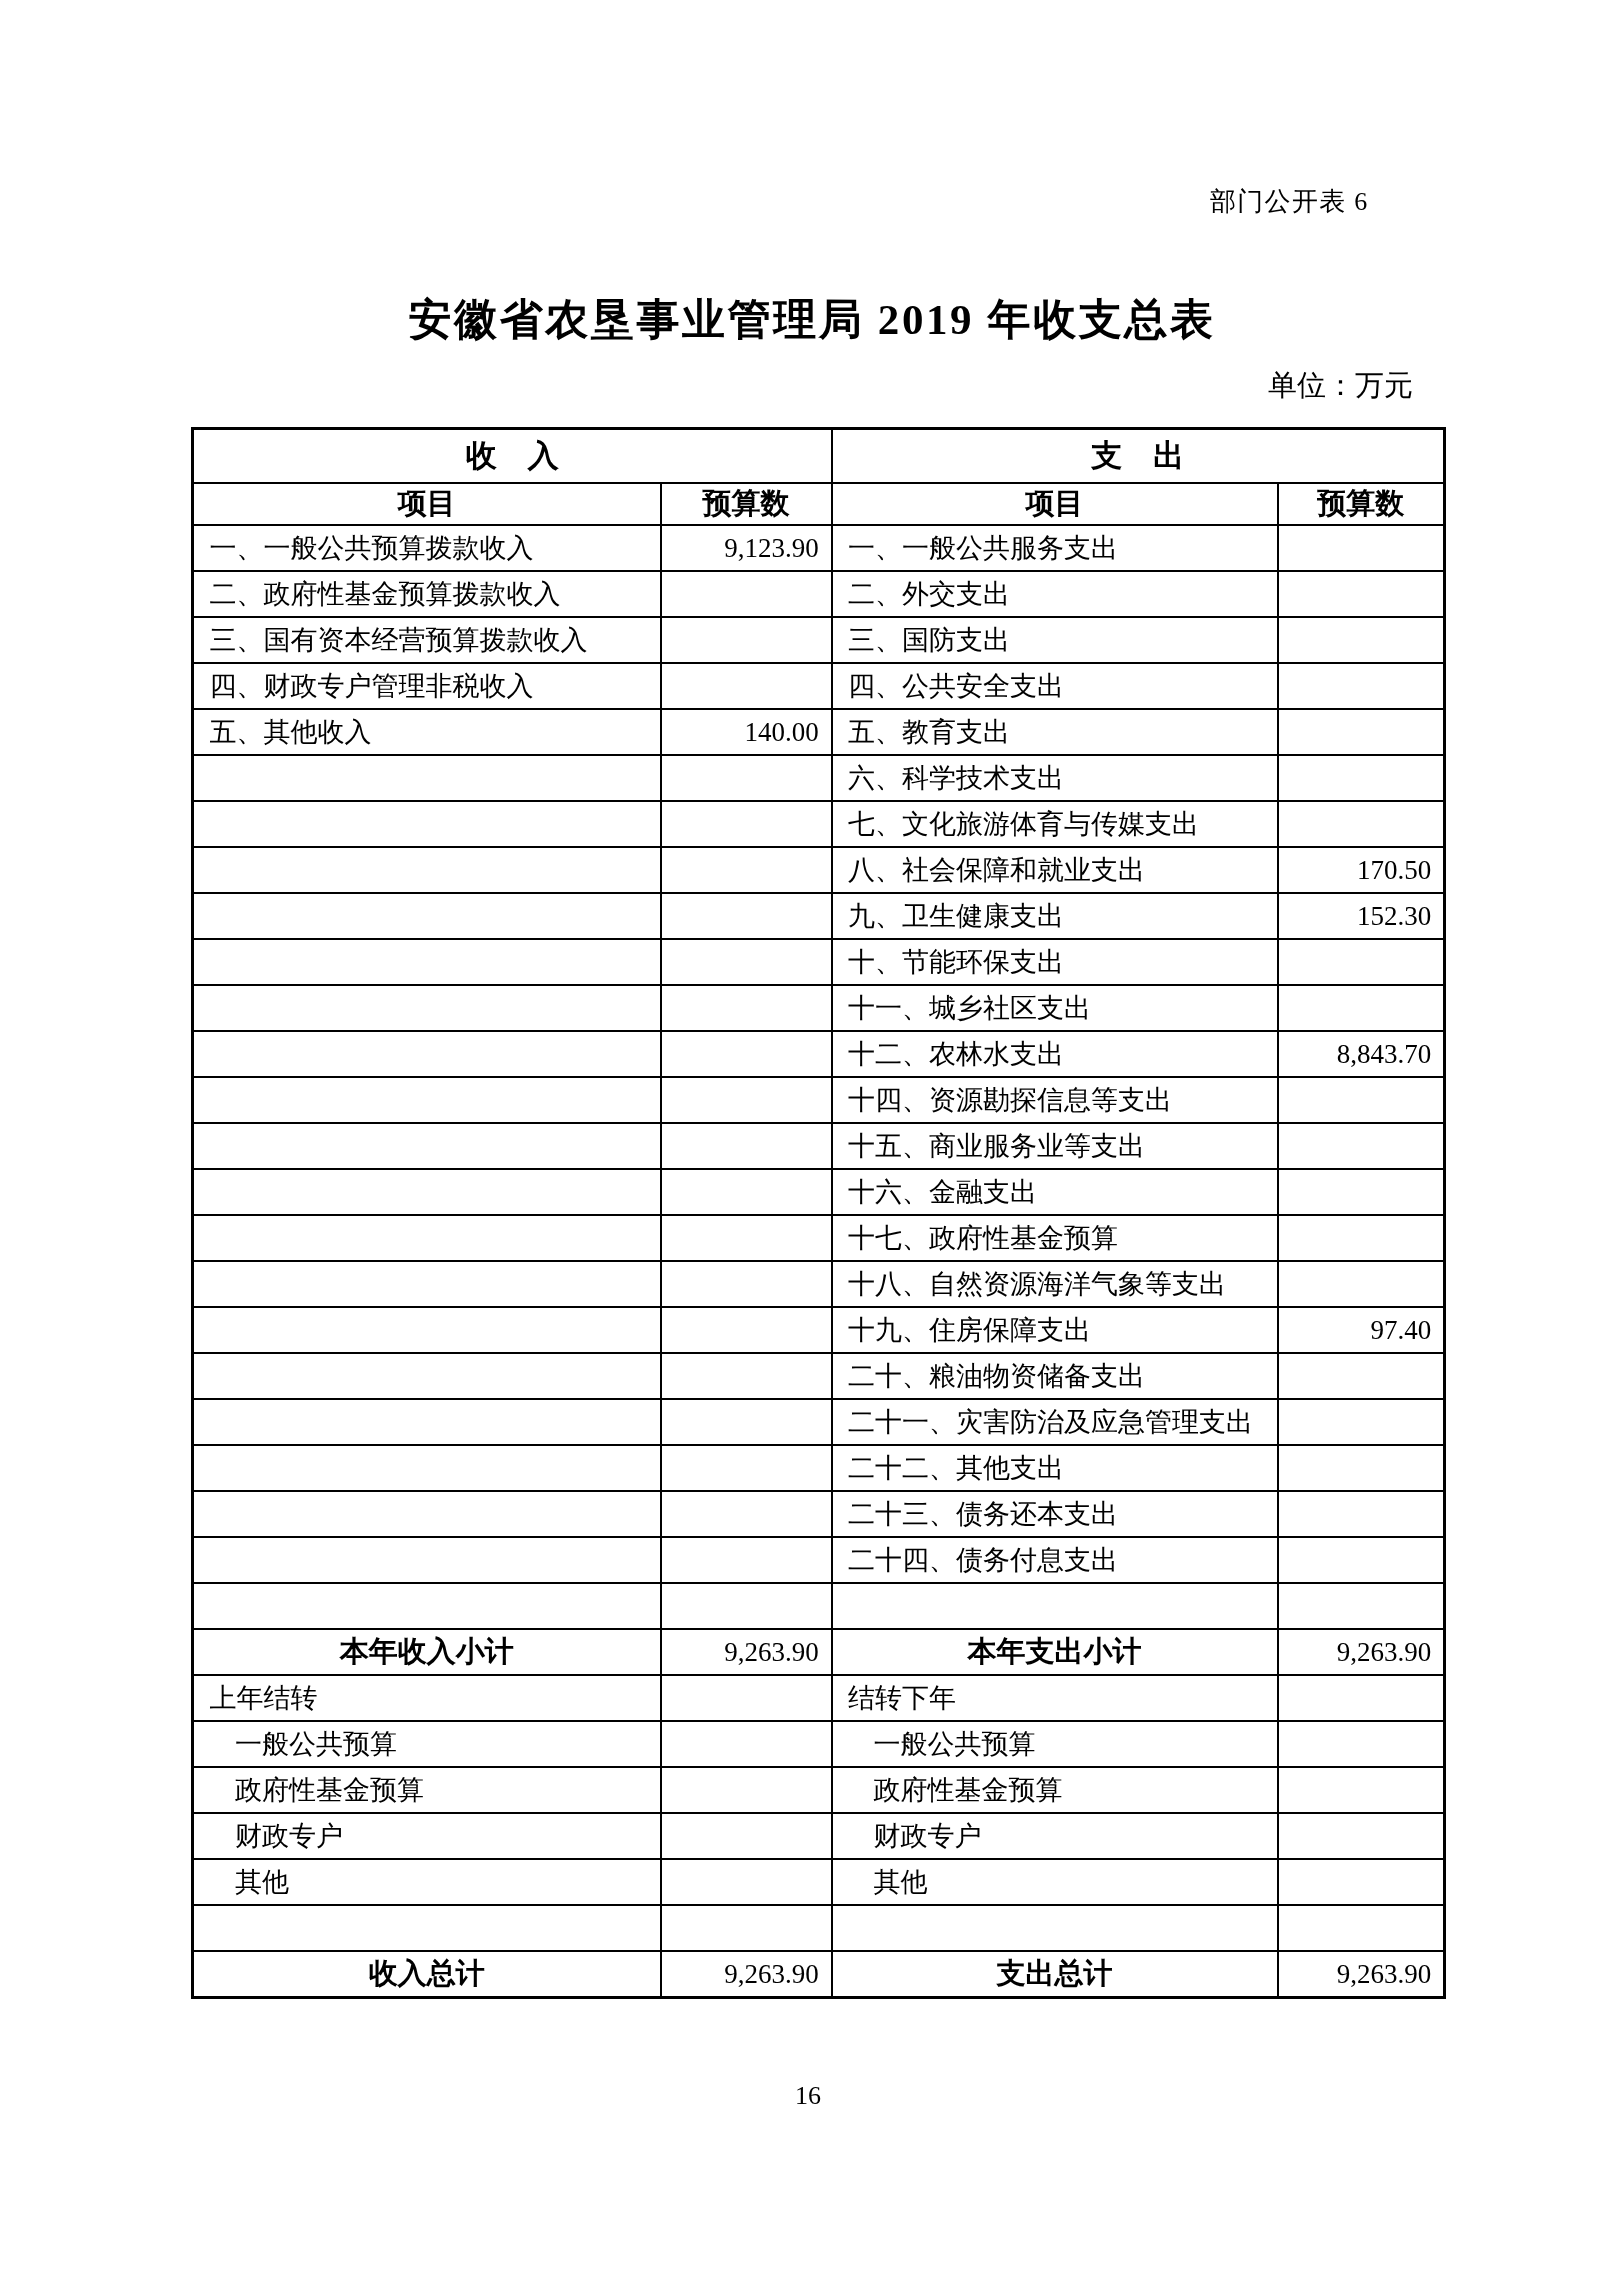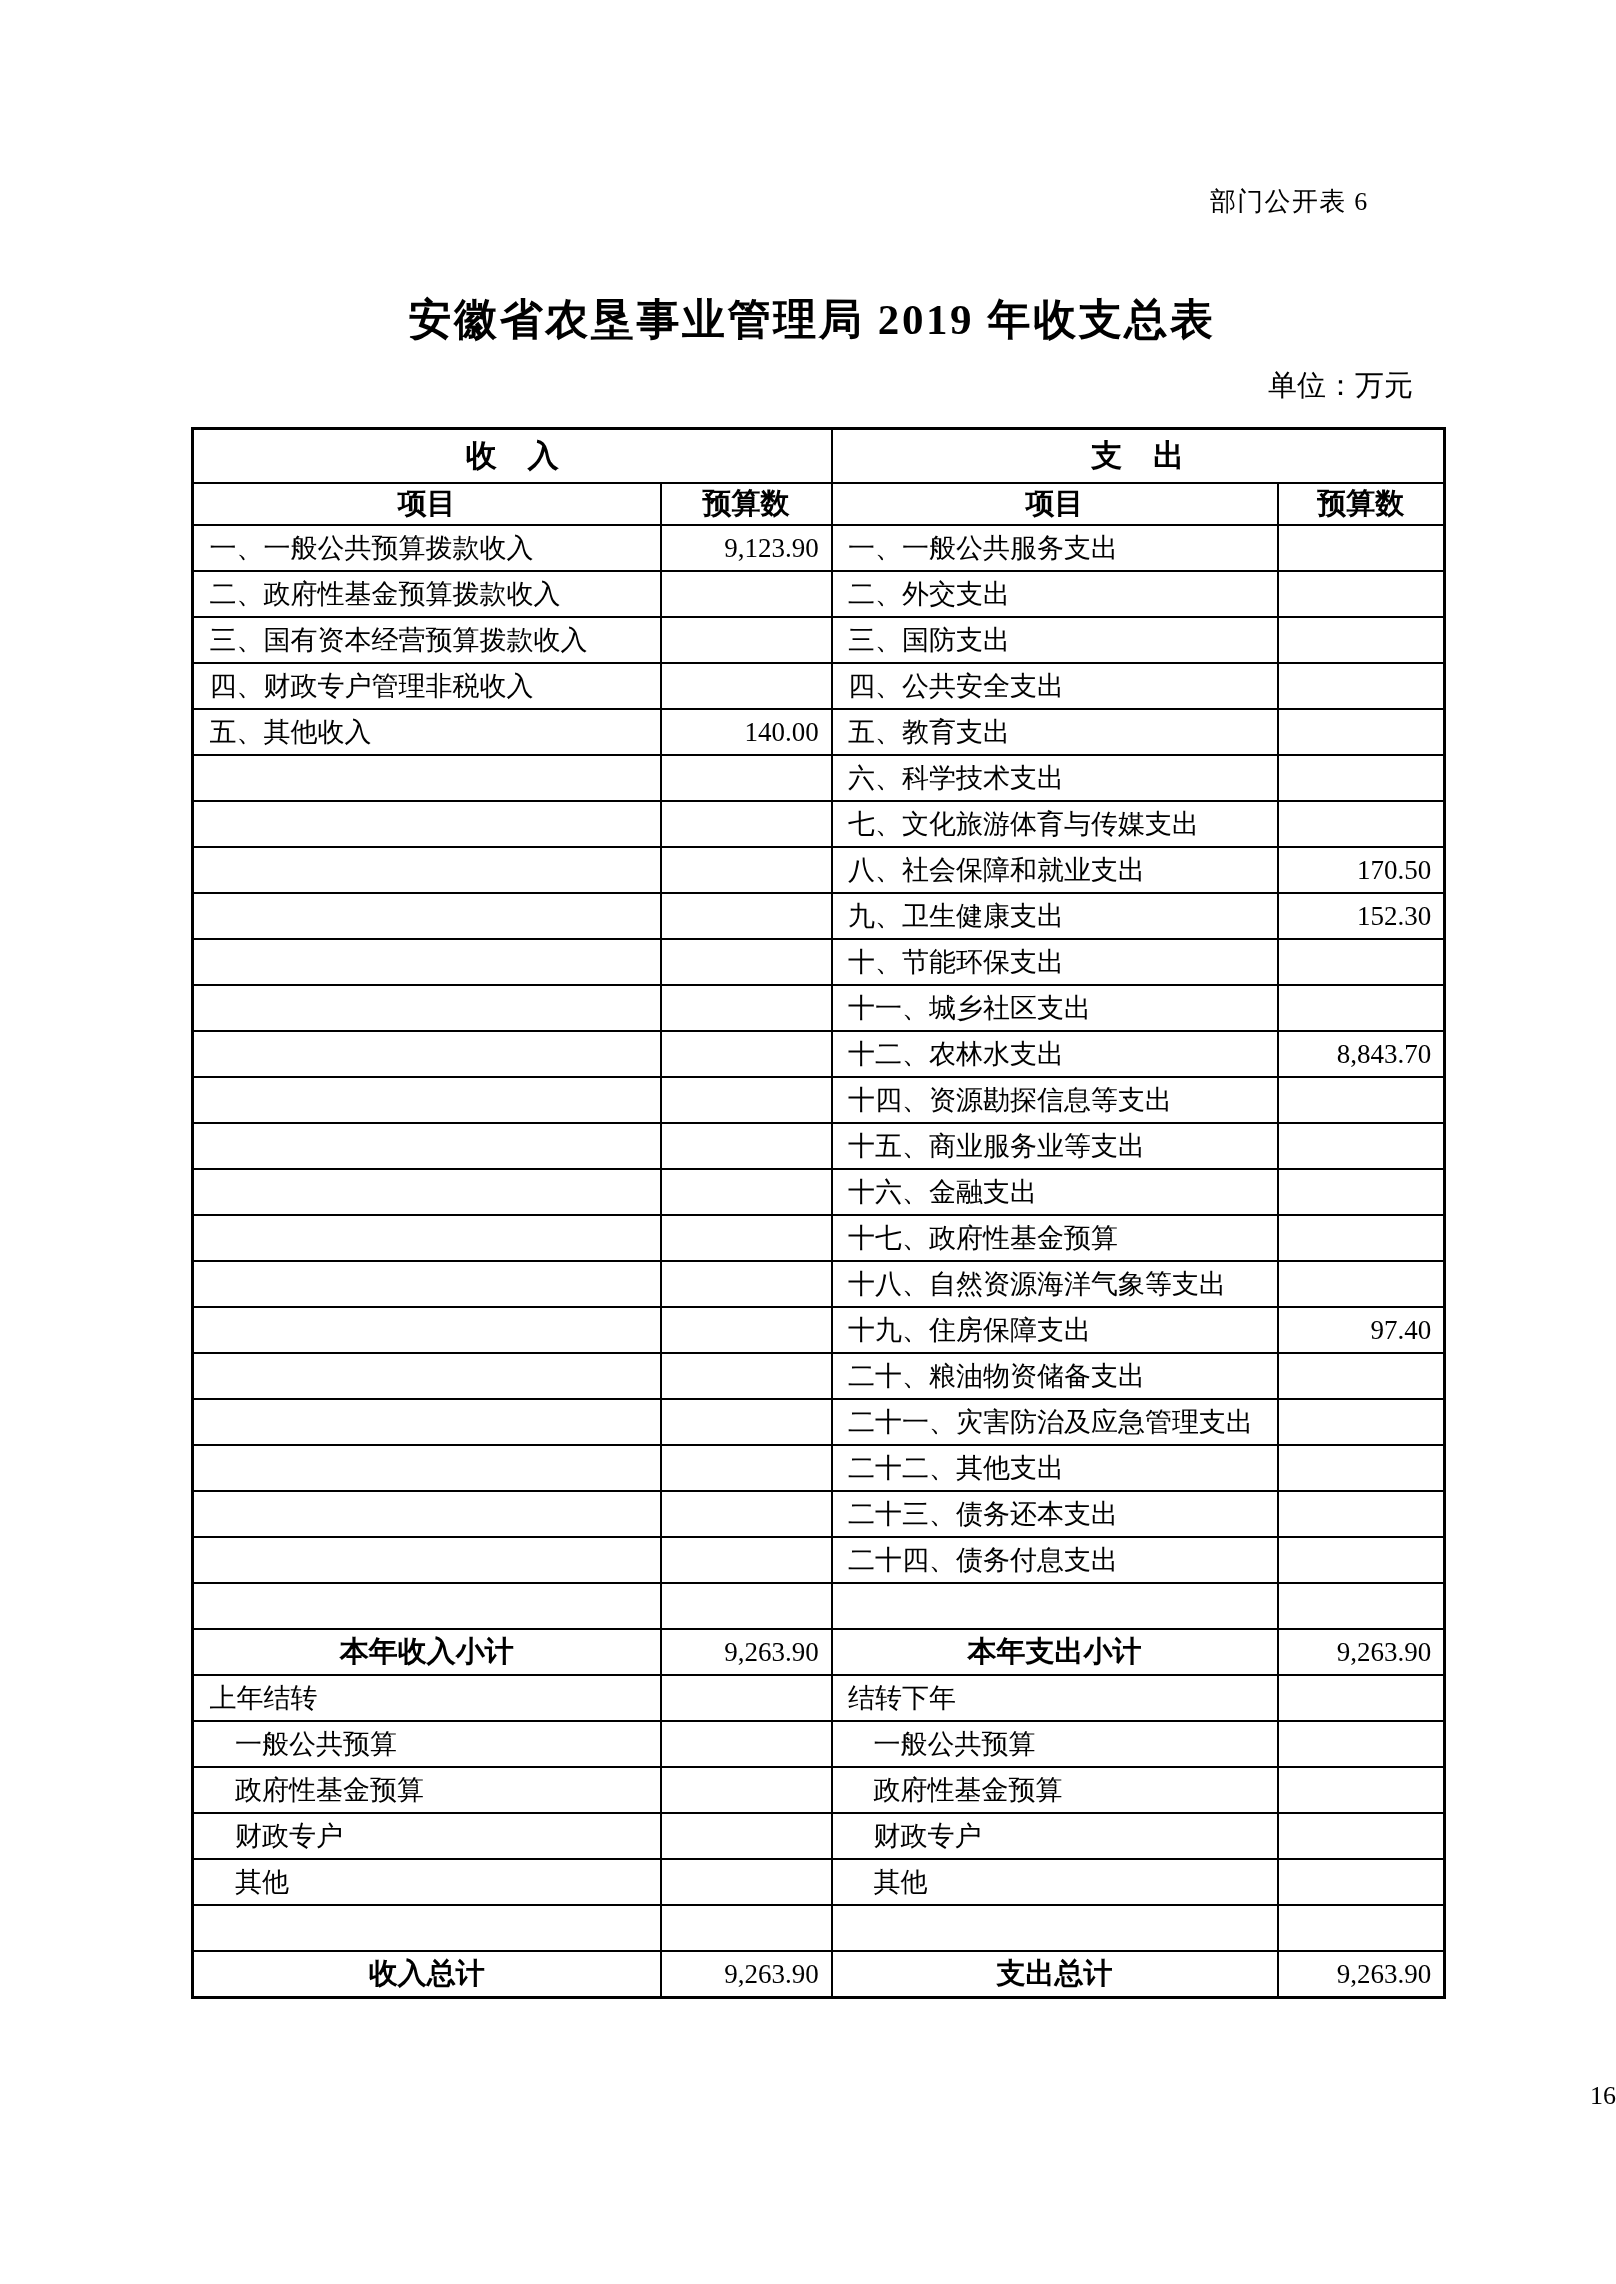--- a/index.html
+++ b/index.html
@@ -93,21 +93,21 @@
       text-align: center;
       padding-left: 0;
       font-weight: bold;
       font-size: 29px;
     }
     .page-number {
       position: absolute;
       top: 2081px;
       left: 0;
       width: 100%;
-      text-align: right;
+      text-align: center;
       font-size: 26px;
     }
   </style>
 </head>
 <body>
 
 <div class="page">
 
   <div class="doc-label">部门公开表 6</div>
 

